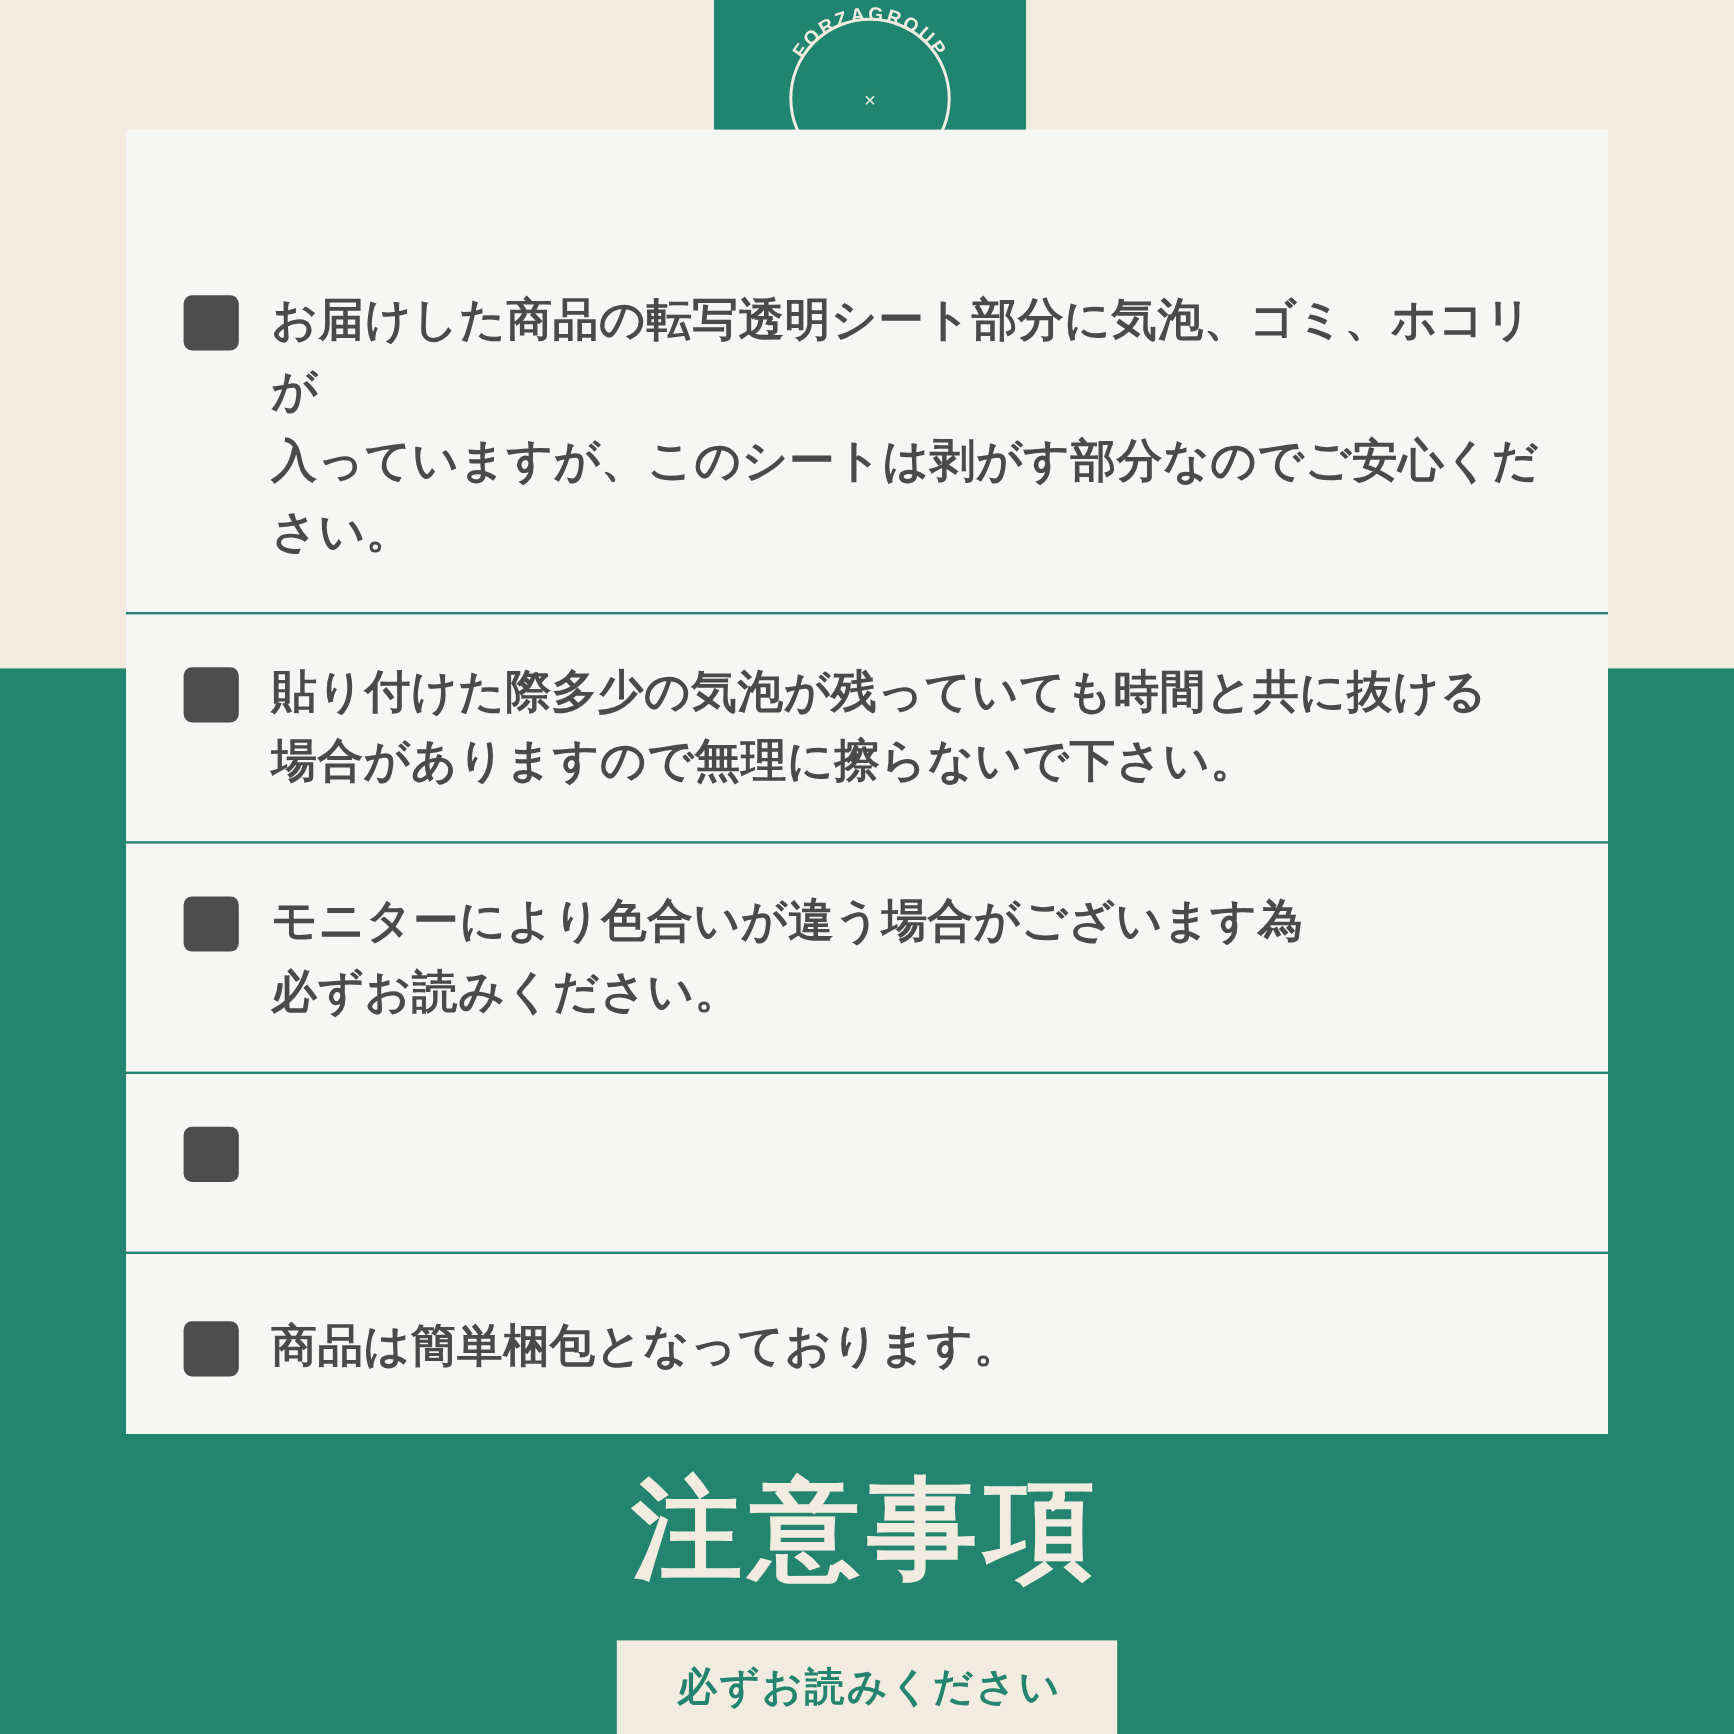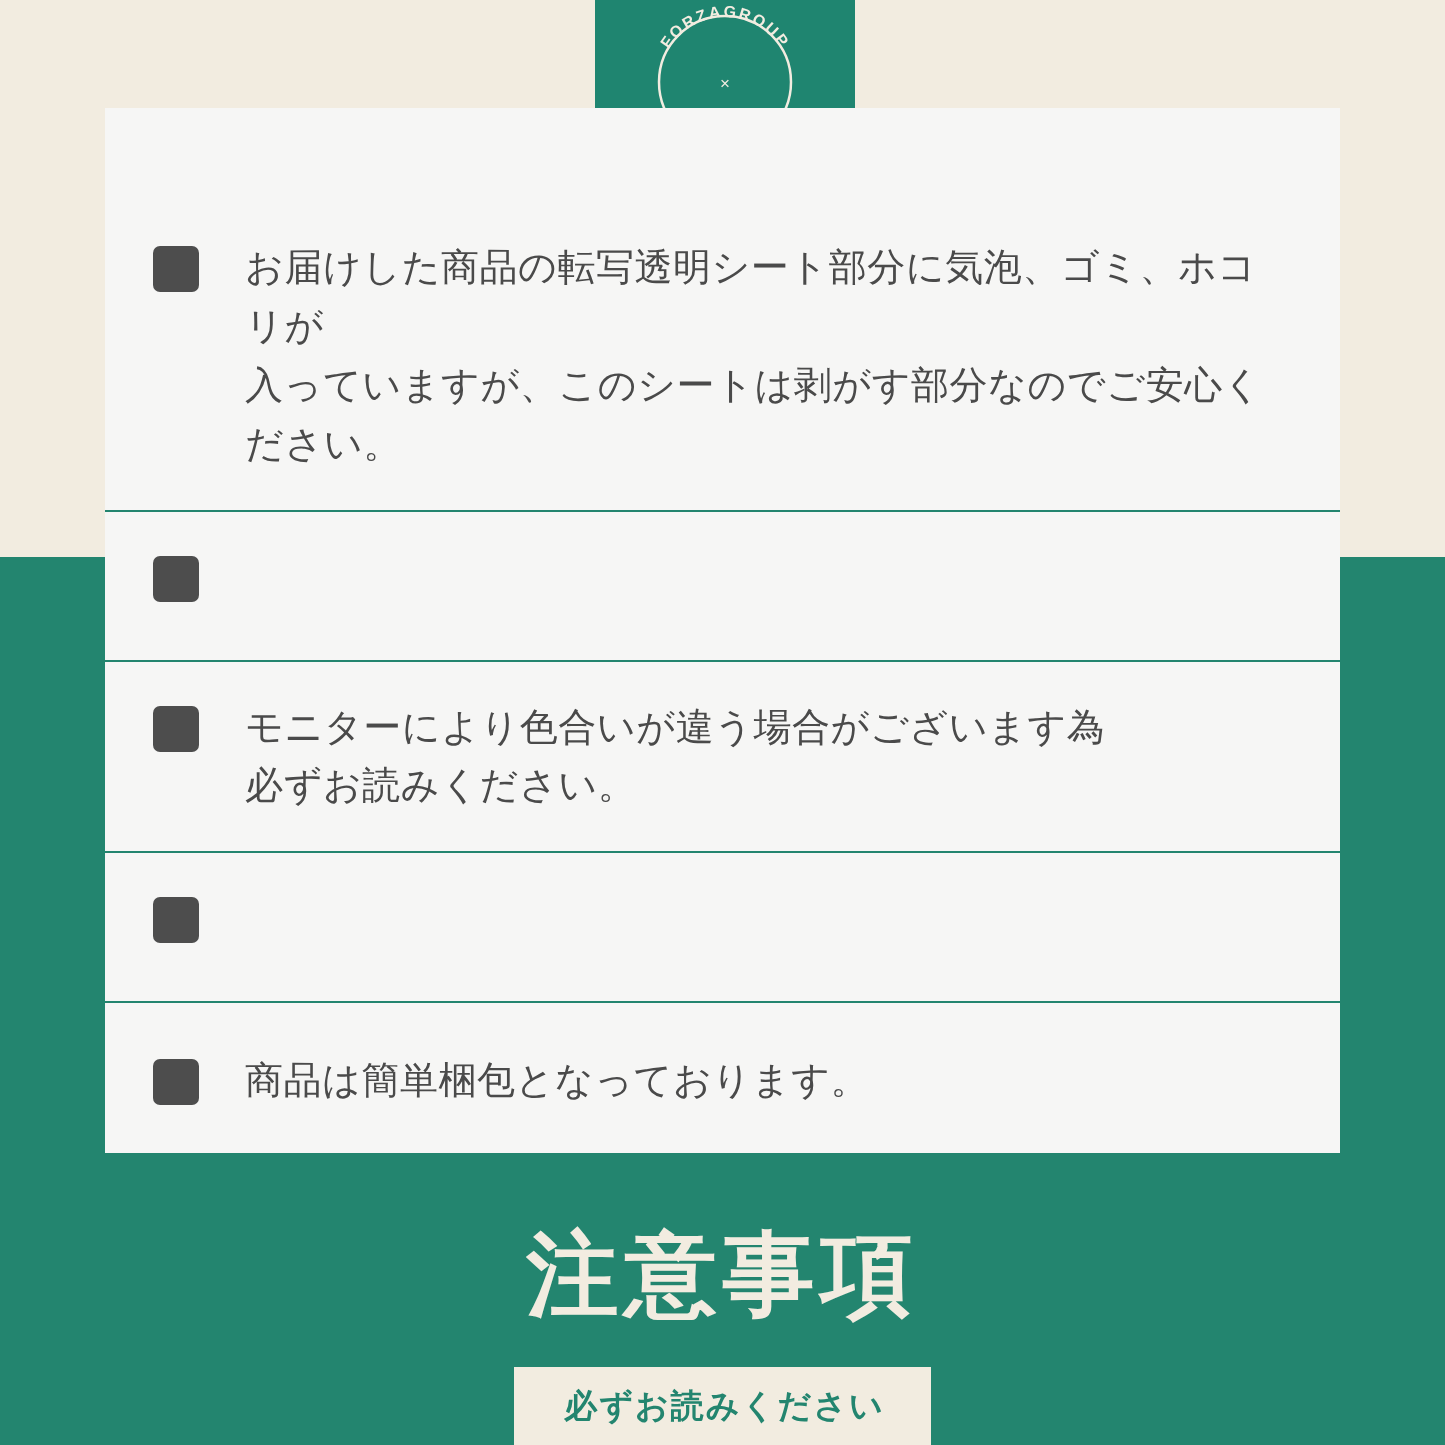--- a/index.html
+++ b/index.html
@@ -82,27 +82,27 @@
   .bullet {
     width: 46px;
     height: 46px;
     background: #4d4d4d;
     border-radius: 7px;
     flex: 0 0 auto;
     margin-top: 8px;
   }
 
   .notice-text {
-    margin-left: 46px;
+    margin-left: 27px;
     color: #4a4a4a;
     font-size: 38px;
     line-height: 1.55;
     letter-spacing: 0.5px;
     white-space: pre-line;
-    font-weight: 400;
+    font-weight: 700;
   }
 
   
   #footer {
     position: absolute;
     left: 0;
     top: 1195px;
     width: 1445px;
     text-align: center;
     z-index: 4;
@@ -153,20 +153,22 @@
   <div id="card">
 
     <div class="notice-row first">
       <div class="bullet"></div>
       <div class="notice-text">お届けした商品の転写透明シート部分に気泡、ゴミ、ホコリが
 入っていますが、このシートは剥がす部分なのでご安心ください。</div>
     </div>
 
     <div class="notice-row">
       <div class="bullet"></div>
+      <div class="notice-text">貼り付けた際多少の気泡が残っていても時間と共に抜ける
+場合がありますので無理に擦らないで下さい。</div>
     </div>
 
     <div class="notice-row">
       <div class="bullet"></div>
       <div class="notice-text">モニターにより色合いが違う場合がございます為
 必ずお読みください。</div>
     </div>
 
     <div class="notice-row">
       <div class="bullet"></div>

